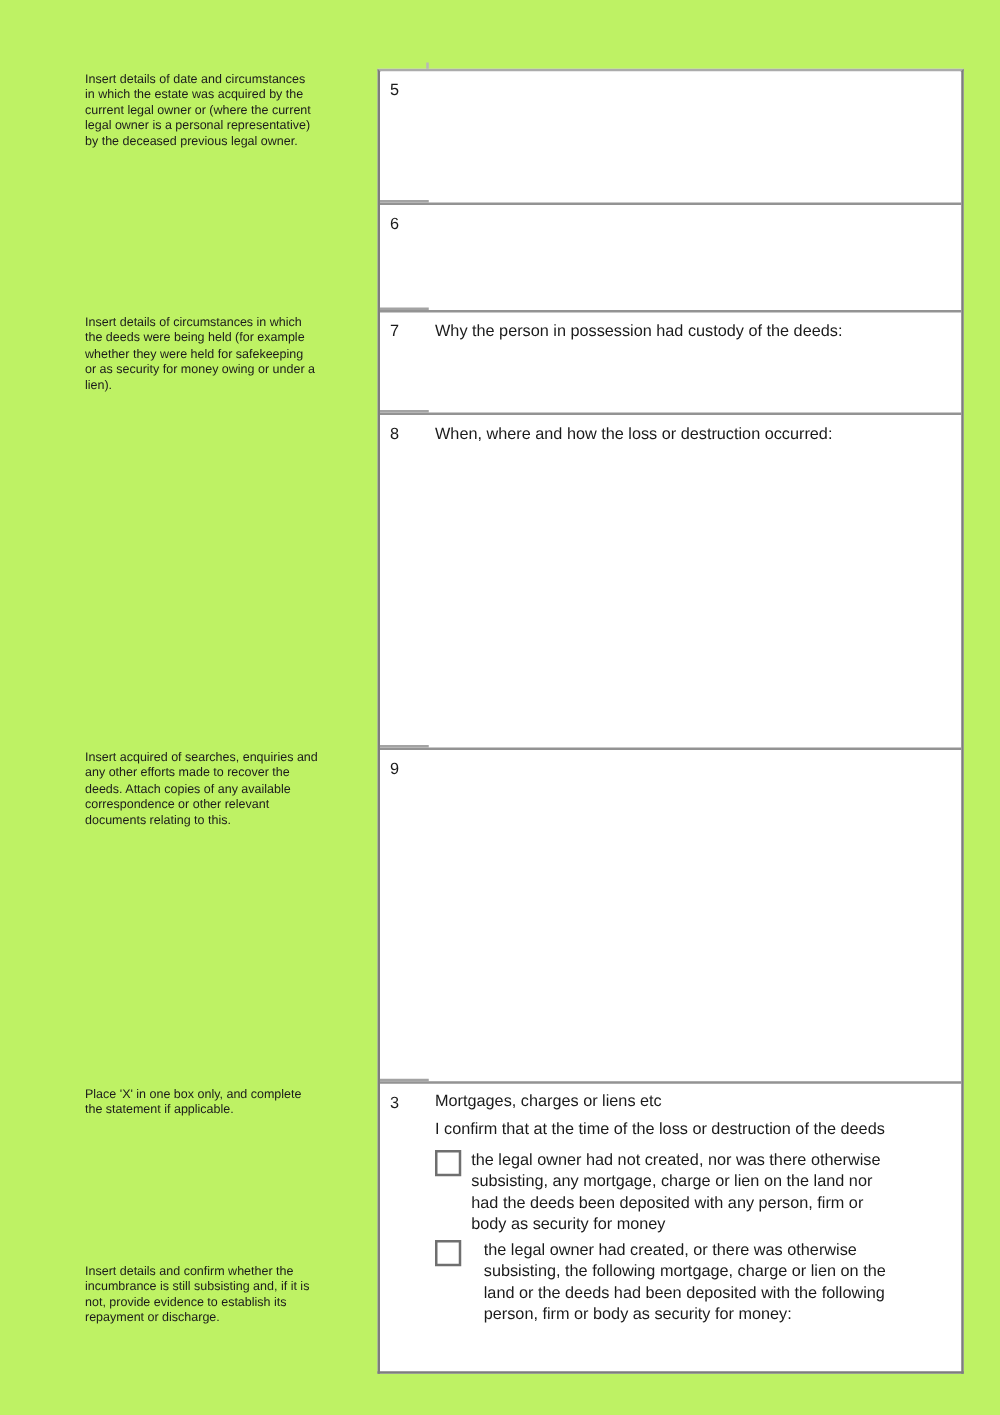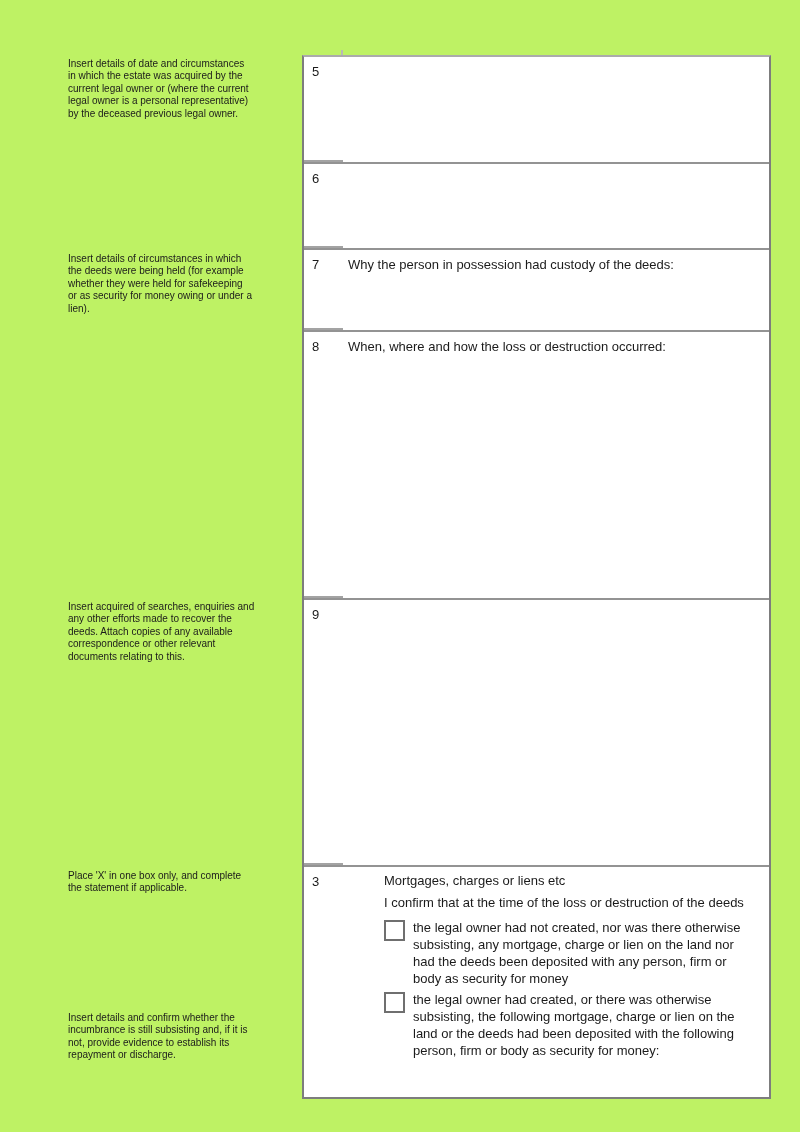--- a/index.html
+++ b/index.html
@@ -105,25 +105,24 @@
   }
   .a1 { top: 30px; } .a2 { top: 48px; } .a3 { top: 32px; }
   .a4 { top: 32px; } .a5 { top: 32px; }
 
   
   .q10col {
     padding-top: 5px;
     width: 421px;
     font-size: 13px;
     line-height: 17px;
-    margin-left: 36px;
   }
   .q10intro { margin-top: 5px; }
   .opt { margin-top: 8px; display: flex; align-items: flex-start; }
-  .opt.second { margin-top: 4px; }
+  .opt.second { margin-top: 4px; justify-content: space-between; }
   .checkbox {
     width: 17px;
     height: 17px;
     flex: 0 0 17px;
     box-sizing: content-box;
     border: 2px solid #6f6f6f;
     background: #ffffff;
     margin: 1px 8px 0 0;
   }
   .optlabel {

